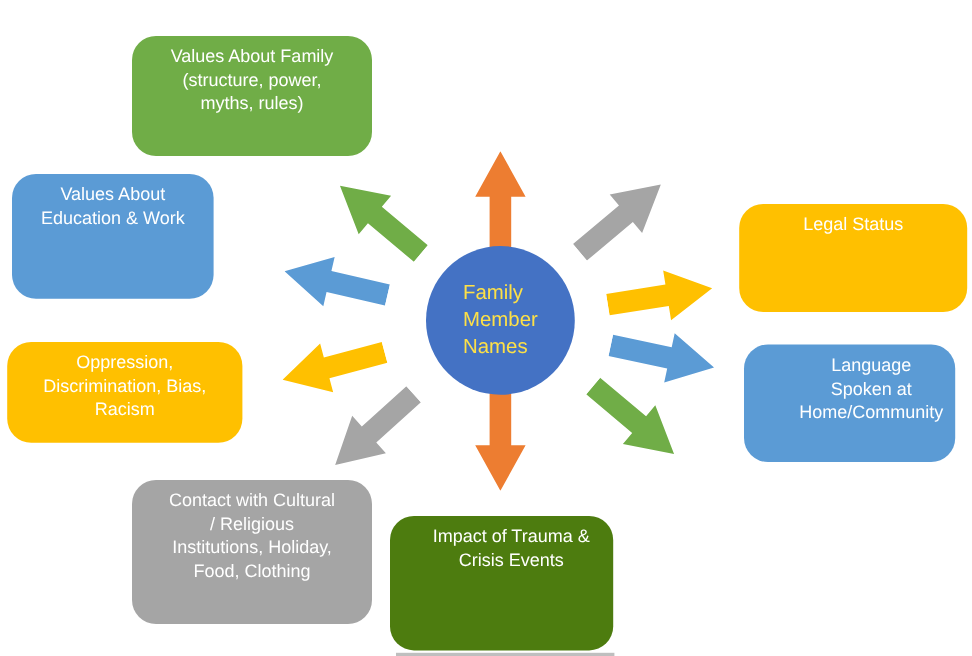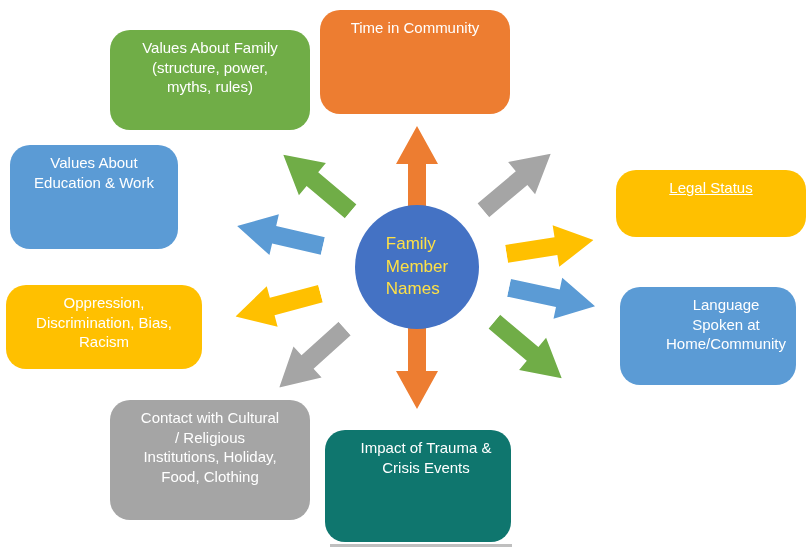--- a/index.html
+++ b/index.html
@@ -26,21 +26,21 @@
     line-height: 1.3;
     padding: 8px 12px;
     box-sizing: border-box;
     white-space: pre-line;
   }
   
   .n-values-family    { left: 110px; top: 30px;  width: 200px; height: 100px; }
   .n-time-community   { left: 320px; top: 10px;  width: 190px; height: 104px; }
   .n-reason-reloc     { left: 545px; top: 35px;  width: 195px; height: 104px; }
   .n-values-edu       { left: 10px;  top: 145px; width: 168px; height: 104px; }
-  .n-legal-status     { left: 616px; top: 170px; width: 190px; height: 67px; text-decoration: underline;  }
+  .n-legal-status     { left: 616px; top: 170px; width: 190px; height: 90px;  }
   .n-oppression       { left: 6px;   top: 285px; width: 196px; height: 84px; }
   .n-language         { left: 620px; top: 287px; width: 176px; height: 98px; padding-left: 48px;  }
   .n-contact-cultural { left: 110px; top: 400px; width: 200px; height: 120px; }
   .n-impact-trauma    { left: 325px; top: 430px; width: 186px; height: 112px; }
   .n-health-beliefs   { left: 556px; top: 395px; width: 190px; height: 103px; }
 
   .center-circle {
     position: absolute;
     left: 355px;
     top: 205px;
@@ -84,23 +84,20 @@
 </head>
 <body>
 
 <div class="canvas">
 
   <div class="node n-values-family" style="background-color: rgb(112, 173, 71);">
     <span>Values About Family
 (structure, power,
 myths, rules)</span>
   </div>
-  <div class="node n-time-community" style="background-color: rgb(237, 125, 49);">
-    <span>Time in Community</span>
-  </div>
   <div class="node n-values-edu" style="background-color: rgb(91, 155, 213);">
     <span>Values About
 Education &amp; Work</span>
   </div>
   <div class="node n-legal-status" style="background-color: rgb(255, 192, 0);">
     <span>Legal Status</span>
   </div>
   <div class="node n-oppression" style="background-color: rgb(255, 192, 0);">
     <span>Oppression,
 Discrimination, Bias,
@@ -109,21 +106,21 @@
   <div class="node n-language" style="background-color: rgb(91, 155, 213);">
     <span>Language Spoken at
 Home/Community</span>
   </div>
   <div class="node n-contact-cultural" style="background-color: rgb(165, 165, 165);">
     <span>Contact with Cultural
 / Religious
 Institutions, Holiday,
 Food, Clothing</span>
   </div>
-  <div class="node n-impact-trauma" style="background-color: #0f766e; padding-left: 28px;">
+  <div class="node n-impact-trauma" style="background-color: #4d7c0f; padding-left: 28px;">
     <span>Impact of Trauma &amp;
 Crisis Events</span>
   </div>
 
   <svg class="arrow a-up" viewBox="0 0 88 46">
     <polygon points="0,14 50,14 50,2 88,23 50,44 50,32 0,32" fill="#ED7D31"></polygon>
   </svg>
   <svg class="arrow a-up-left" viewBox="0 0 88 46">
     <polygon points="0,14 50,14 50,2 88,23 50,44 50,32 0,32" fill="#70AD47"></polygon>
   </svg>

